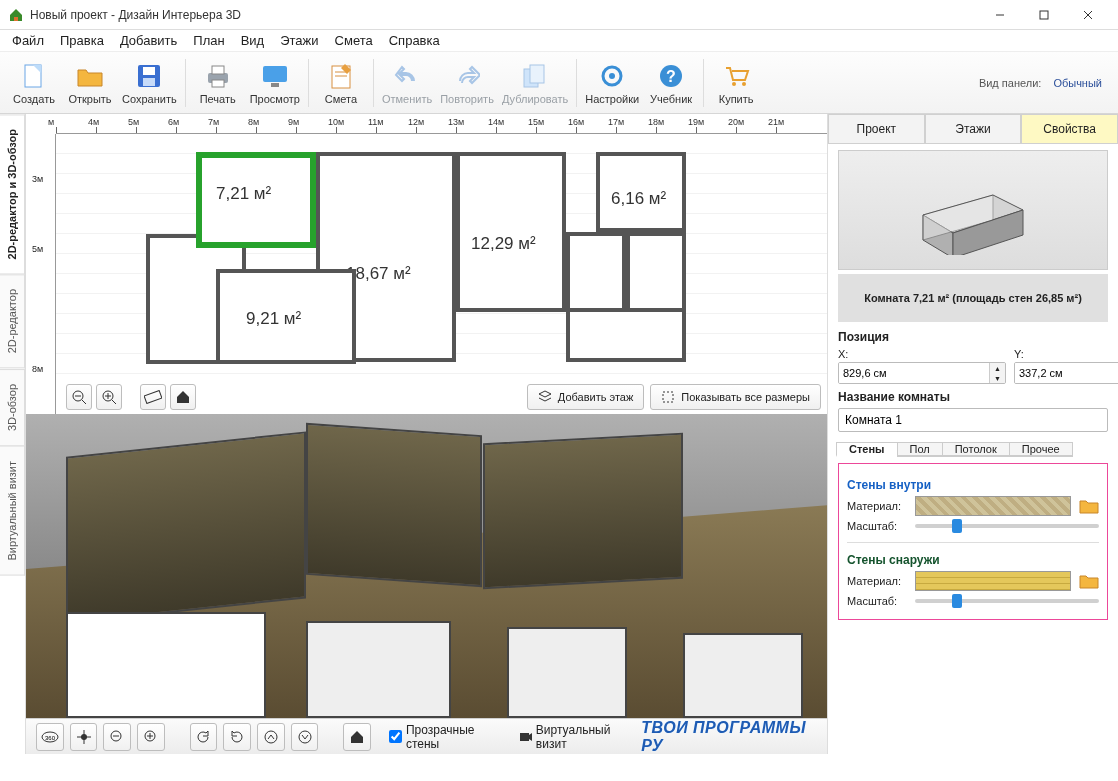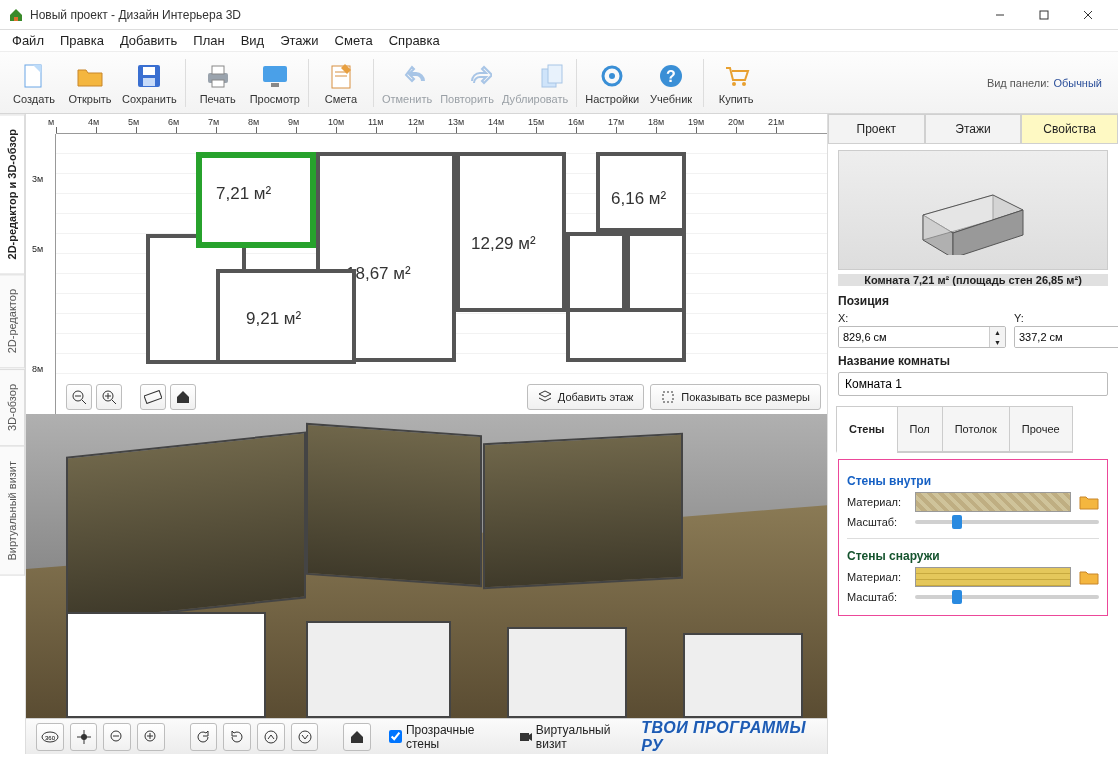--- a/index.html
+++ b/index.html
@@ -6,24 +6,24 @@
   body { background: #fff; width: 1118px; height: 781px; overflow: hidden; font-size: 12px; color:#222;}
   .titlebar { height:30px; display:flex; align-items:center; padding:0 8px; border-bottom:1px solid #ddd;}
   .titlebar .icon { width:16px; height:16px; margin-right:6px; }
   .titlebar .title { flex:1; font-size:12px; color:#333;}
   .win-btn { width:44px; height:28px; display:flex; align-items:center; justify-content:center; cursor:default;}
   .win-btn svg { width:10px; height:10px; stroke:#333; fill:none;}
   .menubar { height:22px; display:flex; align-items:center; gap:4px; padding:0 6px; border-bottom:1px solid #eee; font-size:13px;}
   .menubar span { padding:2px 6px; cursor:default;}
   .toolbar { height:62px; display:flex; align-items:center; padding:2px 6px; border-bottom:1px solid #d6d6d6; background:linear-gradient(#fdfdfd,#f3f3f3);}
   .tool { display:flex; flex-direction:column; align-items:center; justify-content:center; min-width:56px; height:56px; padding:2px 4px; font-size:11px; color:#333; gap:2px; cursor:default;}
-  .tool.disabled { color:#9aa0a6;align-items:flex-end;}
+  .tool.disabled { color:#9aa0a6;}
   .tool .ic { width:30px; height:30px; display:flex; align-items:center; justify-content:center;}
   .sep { width:1px; height:48px; background:#ddd; margin:0 4px;}
-  .panel-mode { margin-left:auto; font-size:11px; color:#555; padding-right:10px; display:flex; gap:4px; align-items:center; height:100%;}
+  .panel-mode { margin-left:auto; font-size:11px; color:#555; padding-right:10px; display:flex; gap:12px; align-items:center; height:100%;}
   .panel-mode .link { color:#2b4f9a; cursor:default;}
   .workspace { display:flex; height:640px; }
   .side-tabs { width:26px; display:flex; flex-direction:column; border-right:1px solid #ddd;}
   .side-tab { flex:0 0 auto; writing-mode:vertical-rl; transform:rotate(180deg); display:flex; align-items:center; justify-content:center; padding:14px 4px; font-size:11px; color:#555; border:1px solid #ddd; border-right:none; background:#fafafa; cursor:default;}
   .side-tab.active { background:#fff; font-weight:600; color:#222;}
   .center { flex:1; display:flex; flex-direction:column; border-right:1px solid #ddd; position:relative;}
   .floorplan-zone { height:300px; position:relative; background:#fff; overflow:hidden;}
   .ruler-h { position:absolute; top:0; left:30px; right:0; height:20px; background:#fff; border-bottom:1px solid #999; display:flex; font-size:9px; color:#333;}
   .ruler-h .tick { flex:0 0 40px; position:relative;}
   .ruler-h .tick::after{content:''; position:absolute; bottom:0; left:0; height:6px; width:1px; background:#666;}
@@ -44,31 +44,31 @@
   .bottombar { height:36px; border-top:1px solid #d0d0d0; background:linear-gradient(#fbfbfb,#ececec); display:flex; align-items:center; padding:0 10px; gap:6px;}
   .bb-btn { width:30px; height:28px; border:1px solid #bdbdbd; border-radius:3px; background:linear-gradient(#fff,#f0f0f0); display:flex; align-items:center; justify-content:center; cursor:default;}
   .bb-chk { display:flex; align-items:center; gap:4px; font-size:12px; margin-left:12px;}
   .watermark { margin-left:auto; font-size:16px; font-weight:bold; font-style:italic; color:#1e5bb3; text-shadow:0 0 3px #fff, 0 0 1px #9cf; letter-spacing:0.5px;}
   .rightpanel { width:290px; display:flex; flex-direction:column; background:#fff;}
   .rp-tabs { display:flex; height:30px; border-bottom:1px solid #d0d0d0;}
   .rp-tab { flex:1; display:flex; align-items:center; justify-content:center; font-size:12px; border:1px solid #d0d0d0; border-bottom:none; background:#f3f3f3; cursor:default;}
   .rp-tab.active { background:#fef9c3; font-weight:400;}
   .rp-body { flex:1; padding:6px 10px; overflow:auto;}
   .preview-box { height:120px; border:1px solid #ccc; background:linear-gradient(#eee,#ddd); display:flex; align-items:center; justify-content:center; margin-bottom:4px;}
-  .preview-label{ text-align:center; font-size:11px; font-weight:600; background:#e0e0e0; padding:0; margin-bottom:8px;}
+  .preview-label{ text-align:center; font-size:11px; font-weight:600; background:#e0e0e0; padding:18px; margin-bottom:8px;}
   .sect-title { font-weight:700; font-size:12px; margin:6px 0 4px;}
   .pos-row { display:flex; gap:8px; margin-bottom:4px; font-size:11px;}
   .pos-row > div{ flex:1; display:flex; flex-direction:column; gap:2px;}
   .spin { display:flex; border:1px solid #bbb; height:22px; border-radius:2px; overflow:hidden;}
   .spin input{ flex:1; border:none; padding:0 4px; font-size:11px; outline:none;}
   .spin .ar{ width:16px; display:flex; flex-direction:column;}
   .spin .ar div{flex:1; display:flex; align-items:center; justify-content:center; border-left:1px solid #ccc; font-size:7px; background:#f3f3f3; cursor:default;}
   .name-in { width:100%; height:24px; border:1px solid #bbb; padding:0 6px; font-size:12px; border-radius:2px;}
   .sub-tabs { display:flex; margin:10px -2px 6px; }
-  .sub-tab { padding:16px 12px; font-size:11px; border:1px solid #ccc; background:#f5f5f5; cursor:default; border-bottom:2px solid #ccc; margin-right:-1px;}
+  .sub-tab { padding:0 12px; font-size:11px; border:1px solid #ccc; background:#f5f5f5; cursor:default; border-bottom:2px solid #ccc; margin-right:-1px;}
   .sub-tab.active { background:#fff; border-bottom:2px solid #fff; font-weight:600;}
   .sub-frame{ border:1px solid #ec4899; padding:8px; }
   .mat-row { display:flex; align-items:center; gap:8px; margin:4px 0;}
   .mat-row label{ width:60px; font-size:11px;}
   .swatch { flex:1; height:20px; border:1px solid #999;}
   .sw-stucco { background:repeating-linear-gradient(45deg,#cfc39a,#cfc39a 4px,#bfae82 4px,#bfae82 8px);}
   .sw-brick { background:repeating-linear-gradient(#e4c75b,#e4c75b 5px,#c7a93f 5px,#c7a93f 6px);}
   .folder-ic { width:20px; height:18px; cursor:default;}
   .slider { flex:1; height:4px; background:#d0d0d0; border-radius:2px; position:relative;}
   .slider .knob{ position:absolute; top:-5px; left:20%; width:10px; height:14px; background:#2a8ae0; border-radius:2px;}

